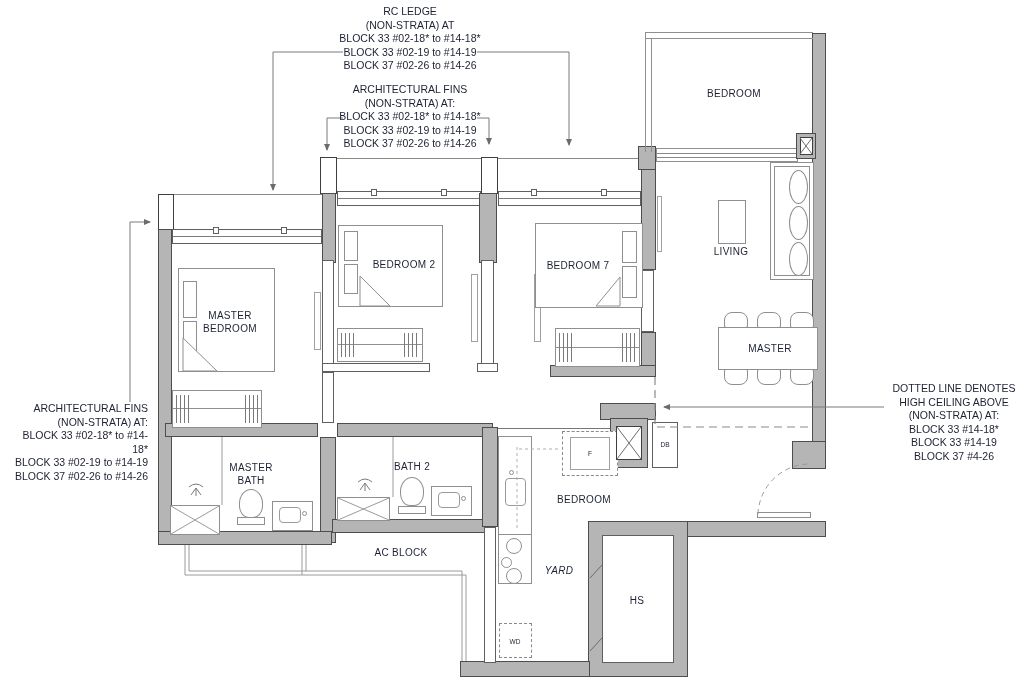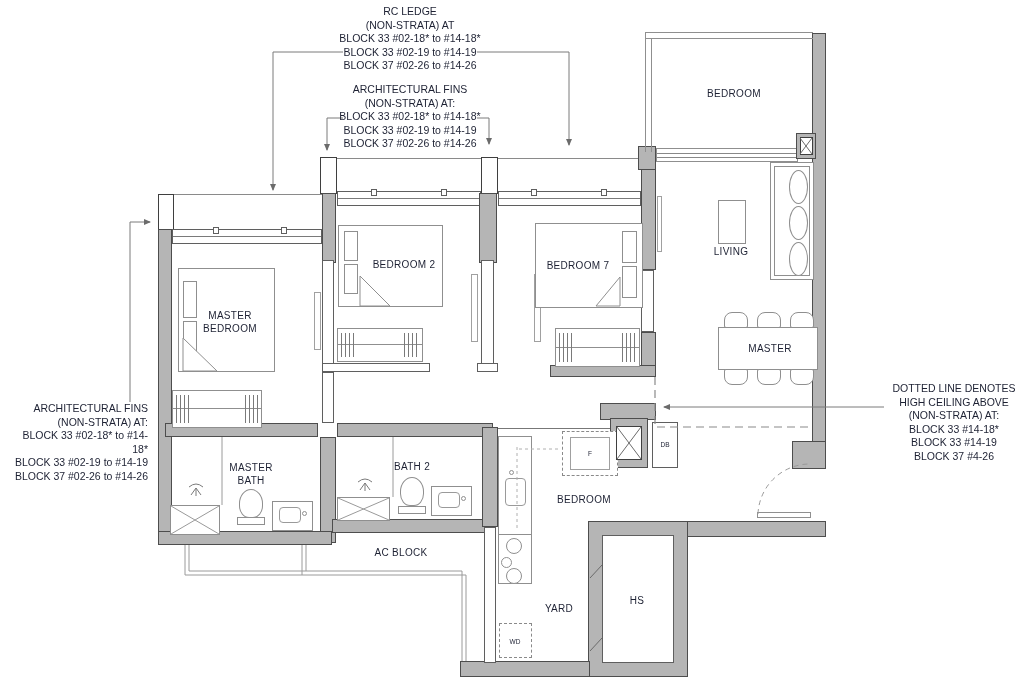--- a/index.html
+++ b/index.html
@@ -241,19 +241,19 @@
   <div class="lbl" style="left:770px;top:348px;">MASTER</div>
   <div class="lbl" style="left:404px;top:264px;">BEDROOM 2</div>
   <div class="lbl" style="left:578px;top:265px;">BEDROOM 7</div>
   <div class="lbl" style="left:230px;top:315px;">MASTER</div>
   <div class="lbl" style="left:230px;top:328px;">BEDROOM</div>
   <div class="lbl" style="left:251px;top:467px;">MASTER</div>
   <div class="lbl" style="left:251px;top:480px;">BATH</div>
   <div class="lbl" style="left:412px;top:466px;">BATH 2</div>
   <div class="lbl" style="left:584px;top:499px;">BEDROOM</div>
   <div class="lbl" style="left:401px;top:552px;">AC BLOCK</div>
-  <div class="lbl" style="left:559px;top:608px;">YARD</div>
+  <div class="lbl" style="left:559px;top:570px;font-style:italic;">YARD</div>
   <div class="lbl" style="left:637px;top:600px;">HS</div>
   <div class="lbl-sm" style="left:590px;top:453px;">F</div>
   <div class="lbl-sm" style="left:515px;top:641px;">WD</div>
   <div class="lbl-sm" style="left:665px;top:444px;">DB</div>
 
 </div>
 
 </body></html>

